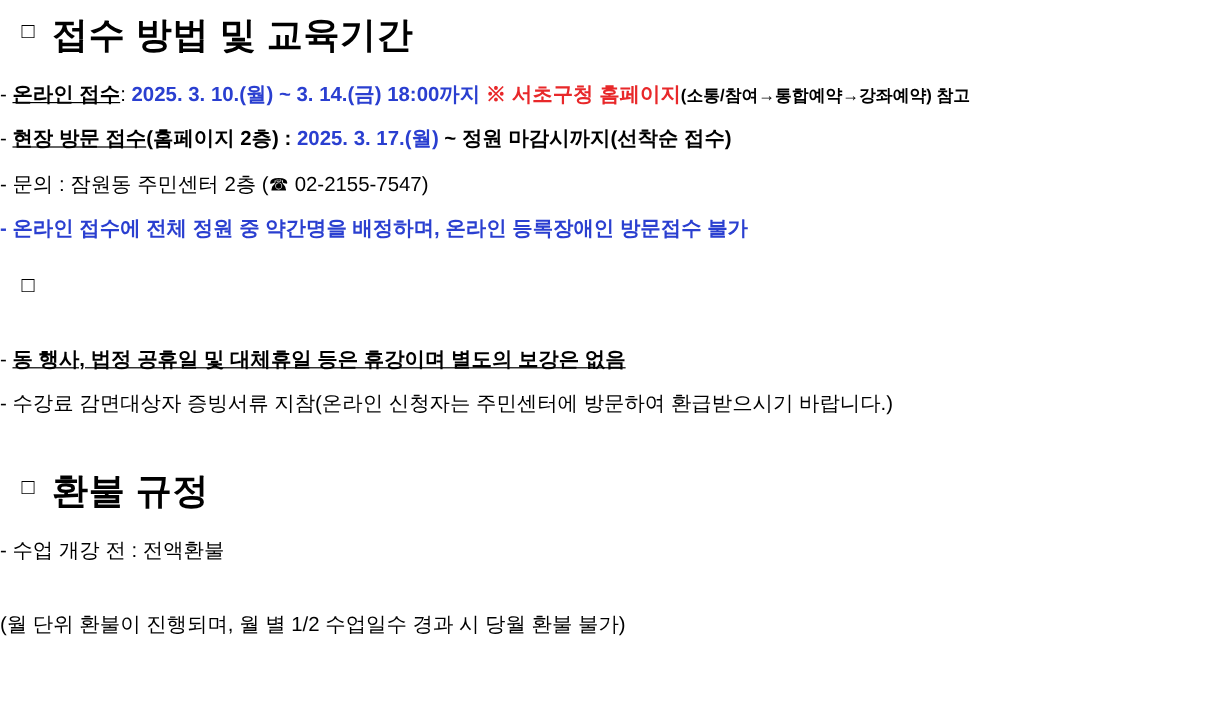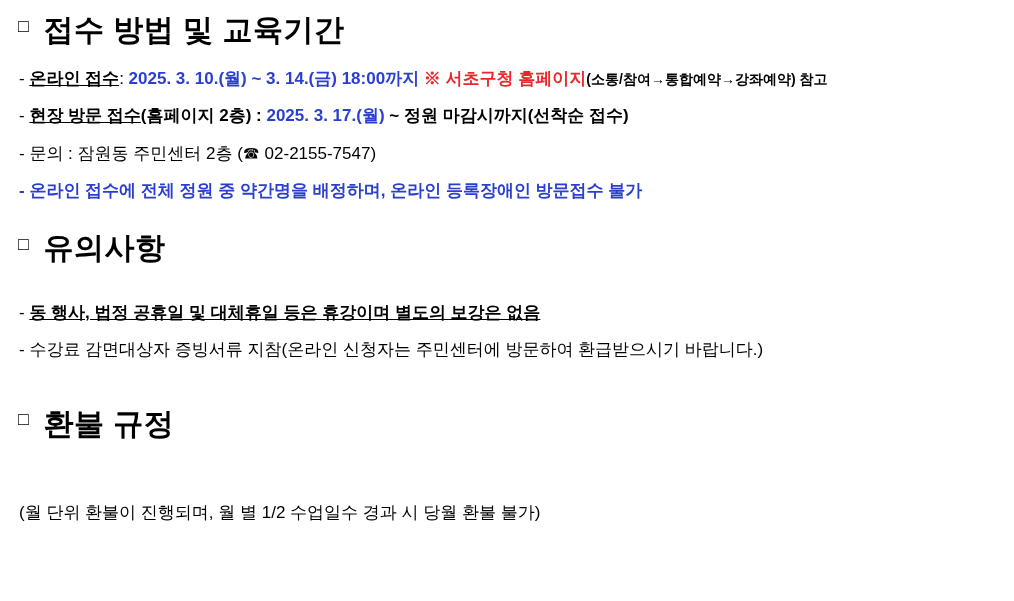--- a/index.html
+++ b/index.html
@@ -37,21 +37,21 @@
   .heading .sq {
     font-size: 18px;
     margin-right: 14px;
     font-weight: normal;
     position: relative;
     top: -3px;
   }
   .line {
     font-size: 17px;
     line-height: 1.25;
-    padding-left: 19px;
+    padding-left: 0;
     white-space: nowrap;
   }
   .u { text-decoration: underline; }
   .b { font-weight: bold; }
   .blue { color: #2a3fd0; }
   .red { color: #e8282a; }
   .small { font-size: 14px; }
   .sp-1 { height: 13px; }
   .sp-2 { height: 16px; }
   .sp-4 { height: 20px; }
@@ -84,21 +84,20 @@
     <div class="line">
       <span class="b blue">- 온라인 접수에 전체 정원 중 약간명을 배정하며, 온라인 등록장애인 방문접수 불가</span>
     </div>
   </div>
 
   <div class="sec-gap"></div>
 
   <div class="section">
     <div class="heading">
       <span class="sq">□</span>
-      <span>유의사항</span>
     </div>
     <div class="sp-2"></div>
     <div class="sp-2"></div>
     <div class="line">
       <span>- </span><span class="b u">동 행사, 법정 공휴일 및 대체휴일 등은 휴강이며 별도의 보강은 없음</span>
     </div>
     <div class="sp-2"></div>
     <div class="line">
       <span>- 수강료 감면대상자 증빙서류 지참(온라인 신청자는 주민센터에 방문하여 환급받으시기 바랍니다.)</span>
     </div>
@@ -106,20 +105,23 @@
   </div>
 
   <div class="sec-gap"></div>
 
   <div class="section">
     <div class="heading">
       <span class="sq">□</span>
       <span>환불 규정</span>
     </div>
     <div class="sp-2"></div>
+    <div class="line">
+      <span>- 수업 개강 전 : 전액환불</span>
+    </div>
     <div class="sp-4"></div>
     <div class="sp-4"></div>
     <div class="line">
       <span> (월 단위 환불이 진행되며, 월 별 1/2 수업일수 경과 시 당월 환불 불가)</span>
     </div>
   </div>
 
 </div>
 
 </body></html>

